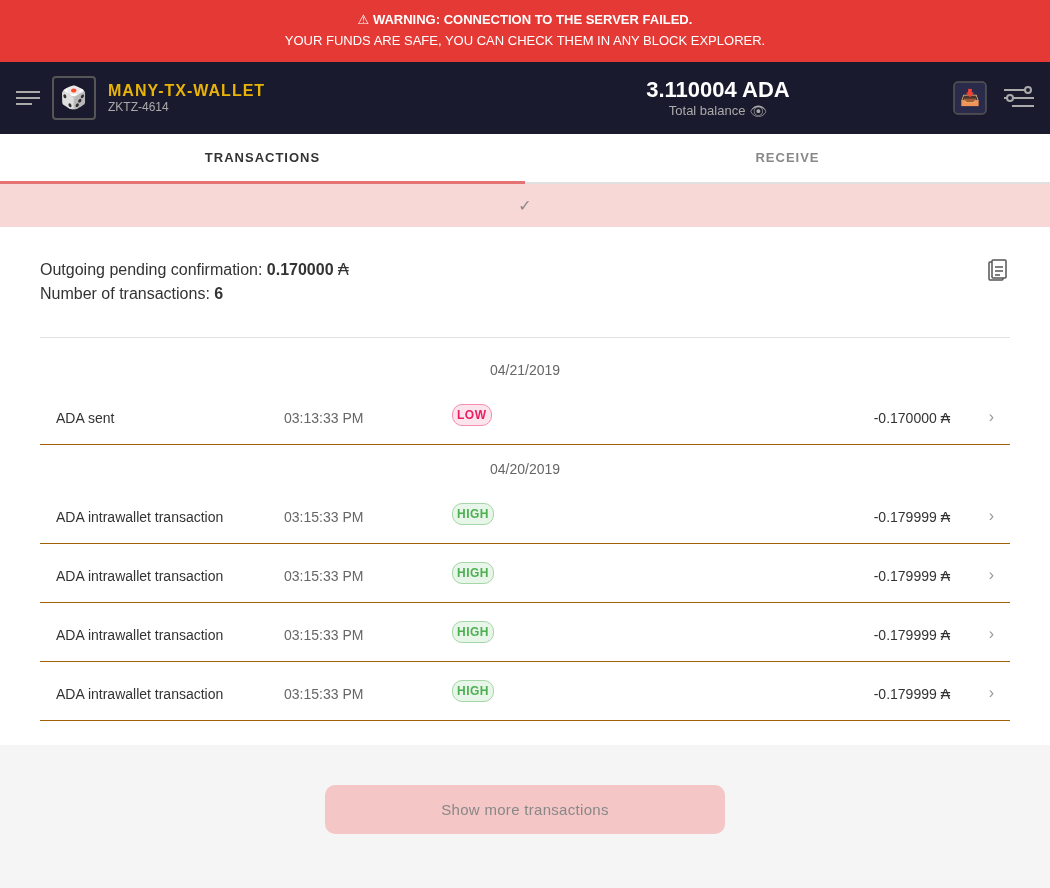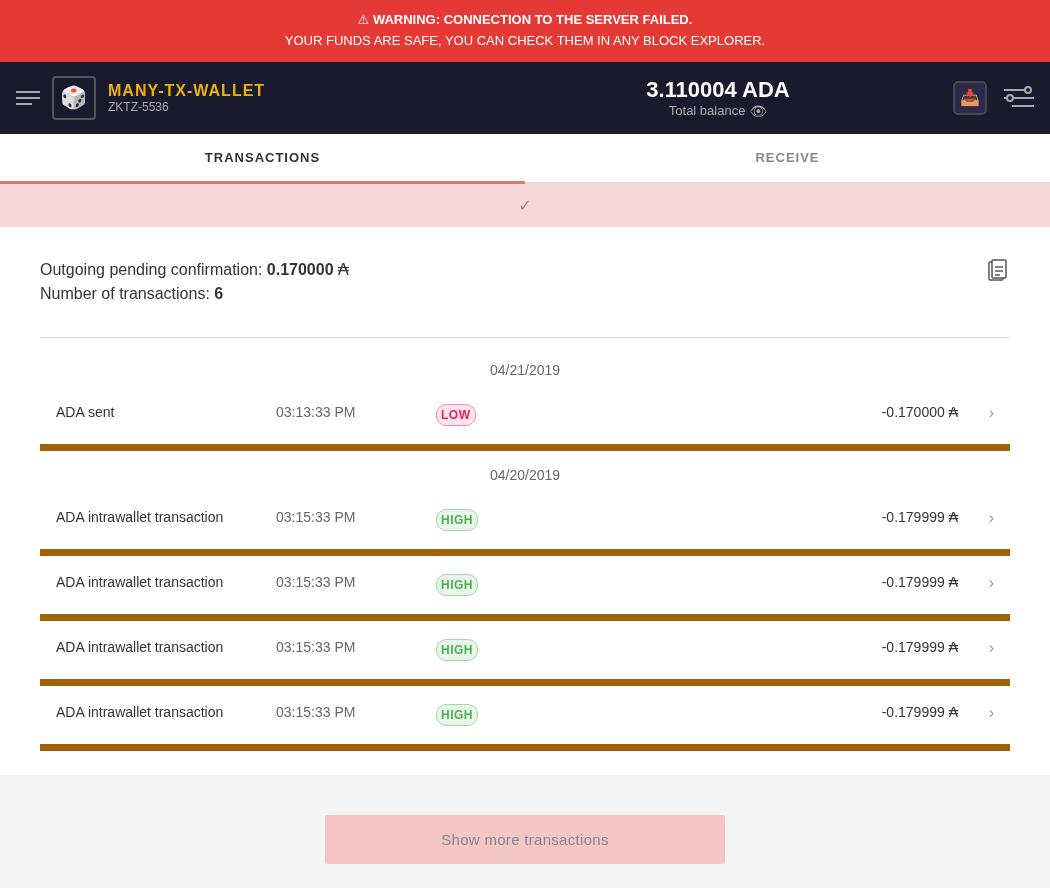--- a/index.html
+++ b/index.html
@@ -189,24 +189,25 @@
     .date-header {
       text-align: center;
       font-size: 14px;
       color: #666;
       padding: 16px 0 8px;
     }
 
     
     .tx-row {
       display: flex;
-      align-items: flex-start;
+      align-items: flex-end;
       padding: 18px 16px;
-      border-bottom: 7px solid #a16207;
+      border-bottom: 1px solid #a16207;
       background: white;
+      gap: 8px;
     }
     .tx-type {
       flex: 0 0 220px;
       font-size: 14px;
       color: #333;
       font-weight: 500;
     }
     .tx-time {
       flex: 0 0 160px;
       font-size: 14px;
@@ -258,21 +259,21 @@
       background: #f5f5f5;
     }
     .show-more-btn {
       background: #f5c6c6;
       border: none;
       padding: 16px 0;
       width: 400px;
       font-size: 15px;
       color: #888;
       cursor: pointer;
-      border-radius: 2px;
+      border-radius: 10px;
       letter-spacing: 0.3px;
     }
   </style>
 </head>
 <body>
 
 <div class="warning-banner">
   <div>
     <span>⚠</span>
     <strong>WARNING: CONNECTION TO THE SERVER FAILED.</strong>
@@ -287,21 +288,21 @@
         <span></span>
         <span></span>
         <span class="bottom-lines"></span>
       </div>
     </button>
     <div class="wallet-icon">
       <span>🎲</span>
     </div>
     <div class="wallet-info">
       <div class="wallet-name">MANY-TX-WALLET</div>
-      <div class="wallet-id">ZKTZ-5536</div>
+      <div class="wallet-id">ZKTZ-4614</div>
     </div>
   </div>
   <div class="header-center">
     <div class="balance-amount">3.110004 ADA</div>
     <div class="balance-label">
       <span>Total balance</span>
       <span class="eye-icon">👁</span>
     </div>
   </div>
   <div class="header-right">

